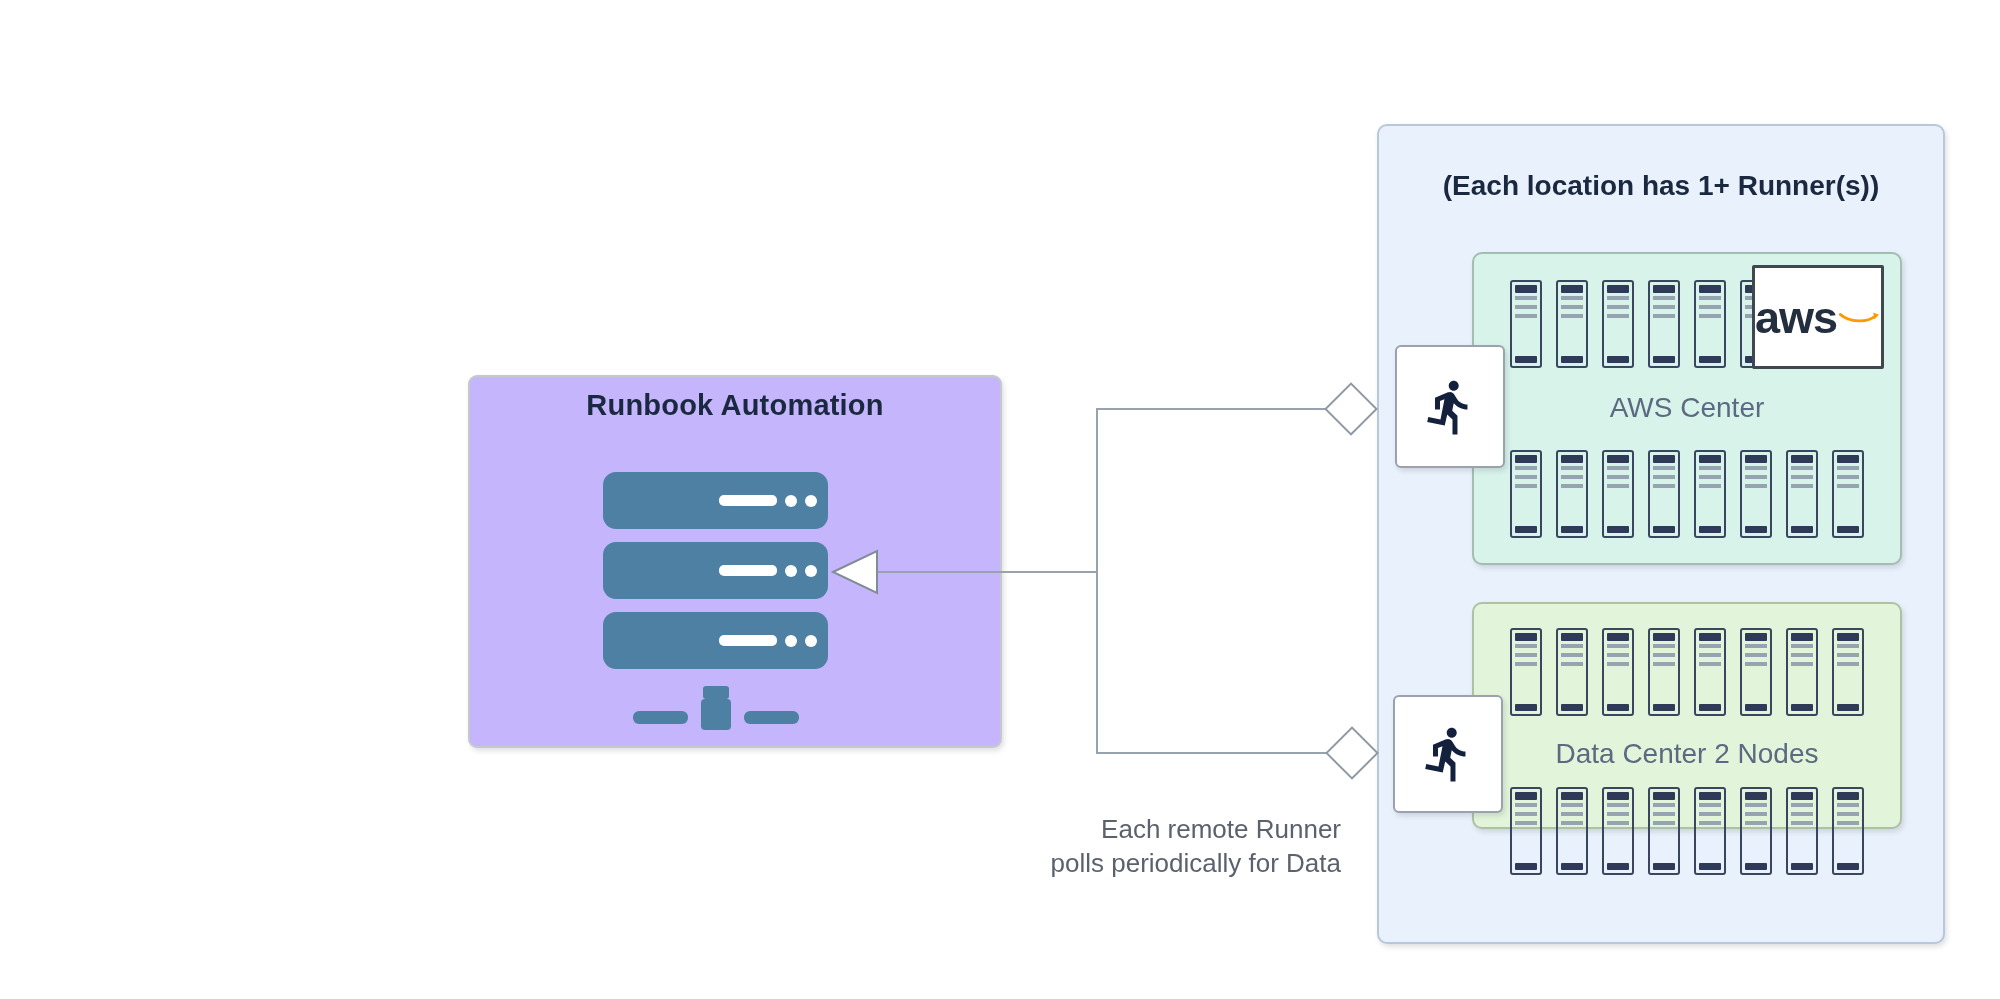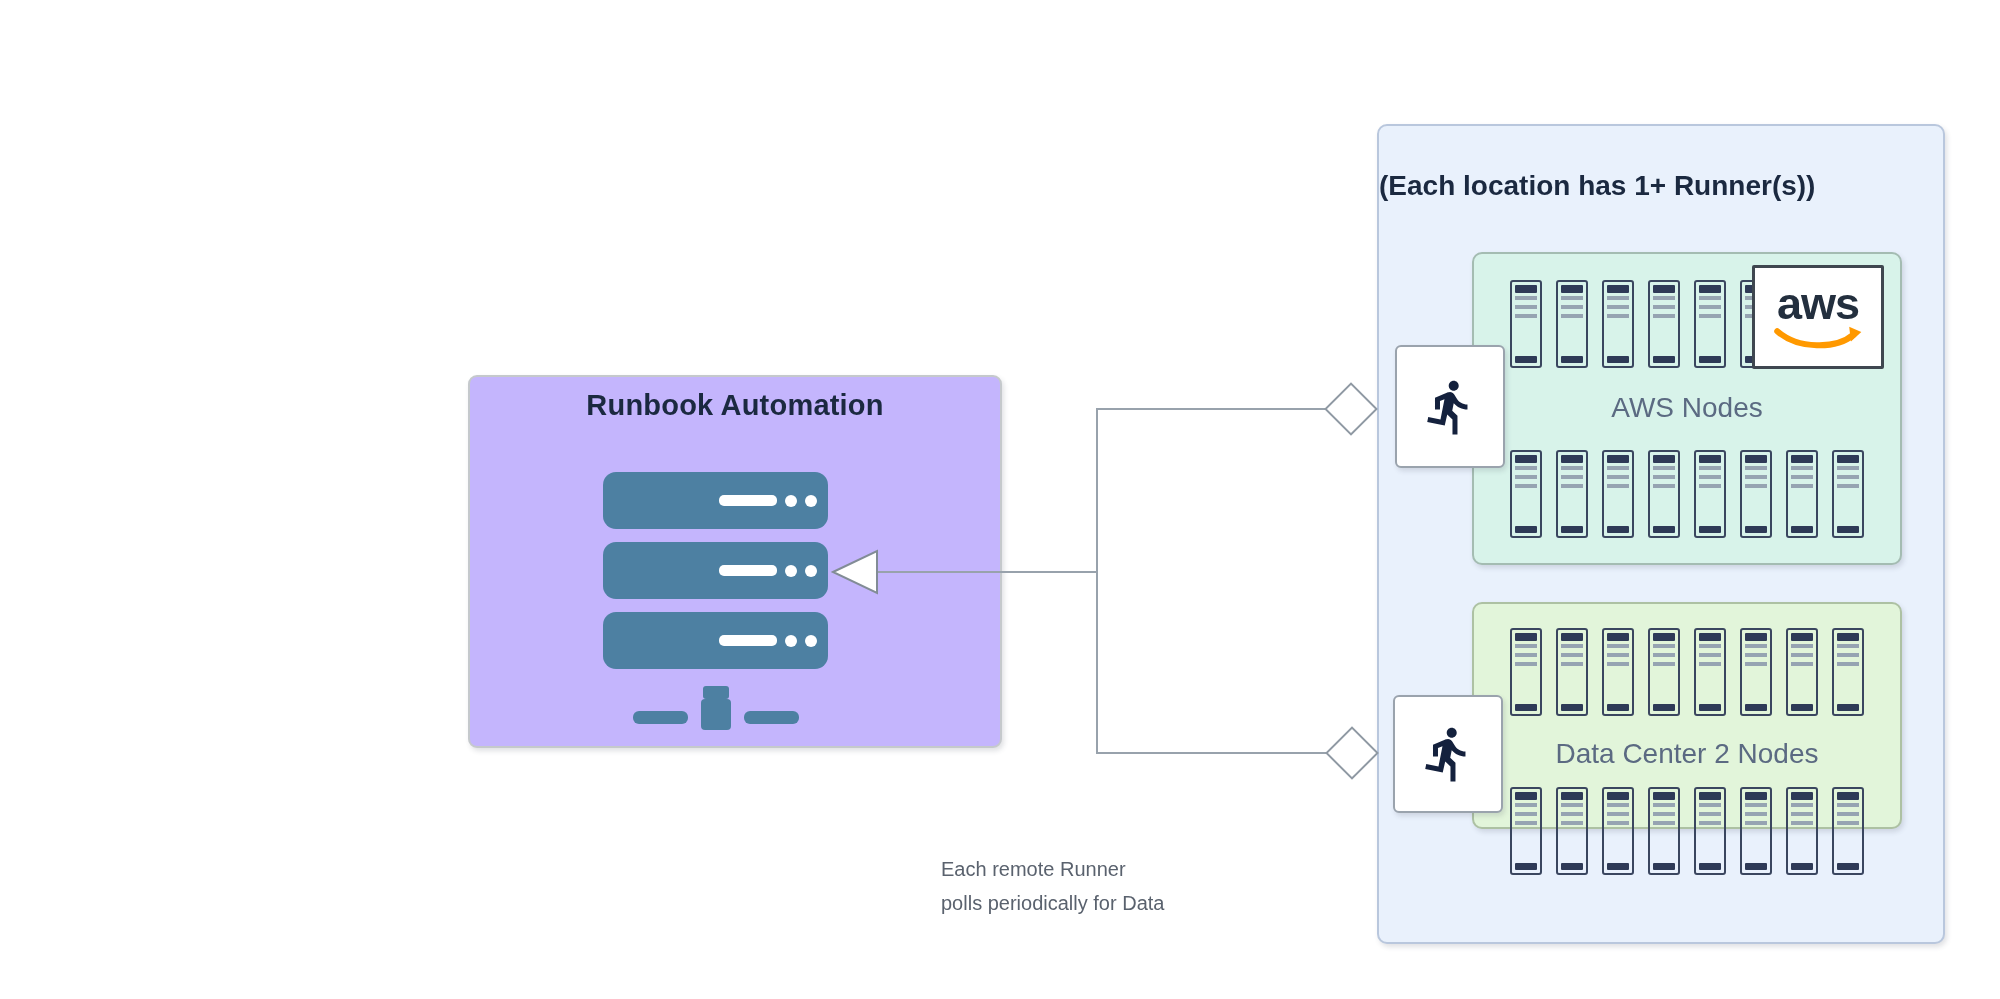--- a/index.html
+++ b/index.html
@@ -55,21 +55,21 @@
   
   .nodes-panel{
     position:absolute;left:1377px;top:124px;width:568px;height:820px;
     background:var(--panel-blue-bg);border:2px solid #b9c7dd;border-radius:10px;box-sizing:border-box;
   }
   .panel-title{
     position:absolute;left:0;right:0;top:6px;text-align:center;
     font-size:28px;line-height:34px;font-weight:bold;color:var(--title-navy);
   }
   .panel-subtitle{
-    position:absolute;left:0;right:0;top:42px;text-align:left;
+    position:absolute;left:0;right:0;top:42px;text-align:center;
     font-size:28px;line-height:36px;font-weight:bold;color:var(--title-navy);
   }
 
   
   .group-box{position:absolute;border-radius:10px;box-sizing:border-box;}
   .aws-box{left:1472px;top:252px;width:430px;height:313px;background:var(--aws-mint-bg);border:2px solid #a4bcb2;}
   .dc-box{left:1472px;top:602px;width:430px;height:227px;background:var(--dc-green-bg);border:2px solid #adc1a3;}
   .rack-row{position:absolute;left:0;right:0;display:flex;justify-content:center;gap:14px;}
   .aws-box .row-top{top:26px;} .aws-box .row-bottom{top:196px;}
   .dc-box  .row-top{top:24px;} .dc-box  .row-bottom{top:183px;}
@@ -87,38 +87,38 @@
   }
   .rack .rt{height:8px;background:var(--rack-navy);border-radius:1px;margin-bottom:3px;}
   .rack .rs{height:26px;background:repeating-linear-gradient(to bottom,var(--rack-stripe) 0 4px,transparent 4px 9px);}
   .rack .rf{flex:1;}
   .rack .rb{height:7px;background:var(--rack-navy);border-radius:1px;}
 
   
   .aws-logo{
     position:absolute;left:278px;top:11px;width:132px;height:104px;
     background:#ffffff;border:3px solid #3f4750;border-radius:2px;box-sizing:border-box;
-    display:flex;flex-direction:column;align-items:center;justify-content:center;z-index:3;
+    display:flex;flex-direction:row;align-items:center;justify-content:center;z-index:3;
   }
   .aws-text{font-size:45px;font-weight:bold;color:var(--aws-dark);letter-spacing:-1px;line-height:0.9;margin-top:2px;}
   .aws-smile{width:96px;height:26px;margin-top:2px;}
 
   
   .runner-box{
     position:absolute;background:#ffffff;border:2px solid #9aa3ad;border-radius:6px;
     box-sizing:border-box;display:flex;align-items:center;justify-content:center;z-index:5;
   }
   .runner-1{left:1395px;top:345px;width:110px;height:123px;}
   .runner-2{left:1393px;top:695px;width:110px;height:118px;}
   .runner-glyph{width:60px;height:60px;fill:#14213d;}
 
   
   .caption{
-    position:absolute;left:941px;top:852px;width:400px;text-align:left;
-    font-size:20px;line-height:34px;color:var(--caption-gray);
+    position:absolute;left:941px;top:812px;width:400px;text-align:right;
+    font-size:26px;line-height:34px;color:var(--caption-gray);
   }
 </style>
 </head>
 <body>
 
 <div class="canvas">
 
   <div class="runbook-box shadowed">
     <div class="runbook-title">Runbook Automation</div>
     <div class="server-stack">
@@ -202,21 +202,21 @@
           <div class="rf"></div>
           <div class="rb"></div>
         </div>
         <div class="rack">
           <div class="rt"></div>
           <div class="rs"></div>
           <div class="rf"></div>
           <div class="rb"></div>
         </div>
       </div>
-    <div class="group-label">AWS Nodes</div>
+    <div class="group-label">AWS Center</div>
     <div class="rack-row row-bottom">
         <div class="rack">
           <div class="rt"></div>
           <div class="rs"></div>
           <div class="rf"></div>
           <div class="rb"></div>
         </div>
         <div class="rack">
           <div class="rt"></div>
           <div class="rs"></div>

